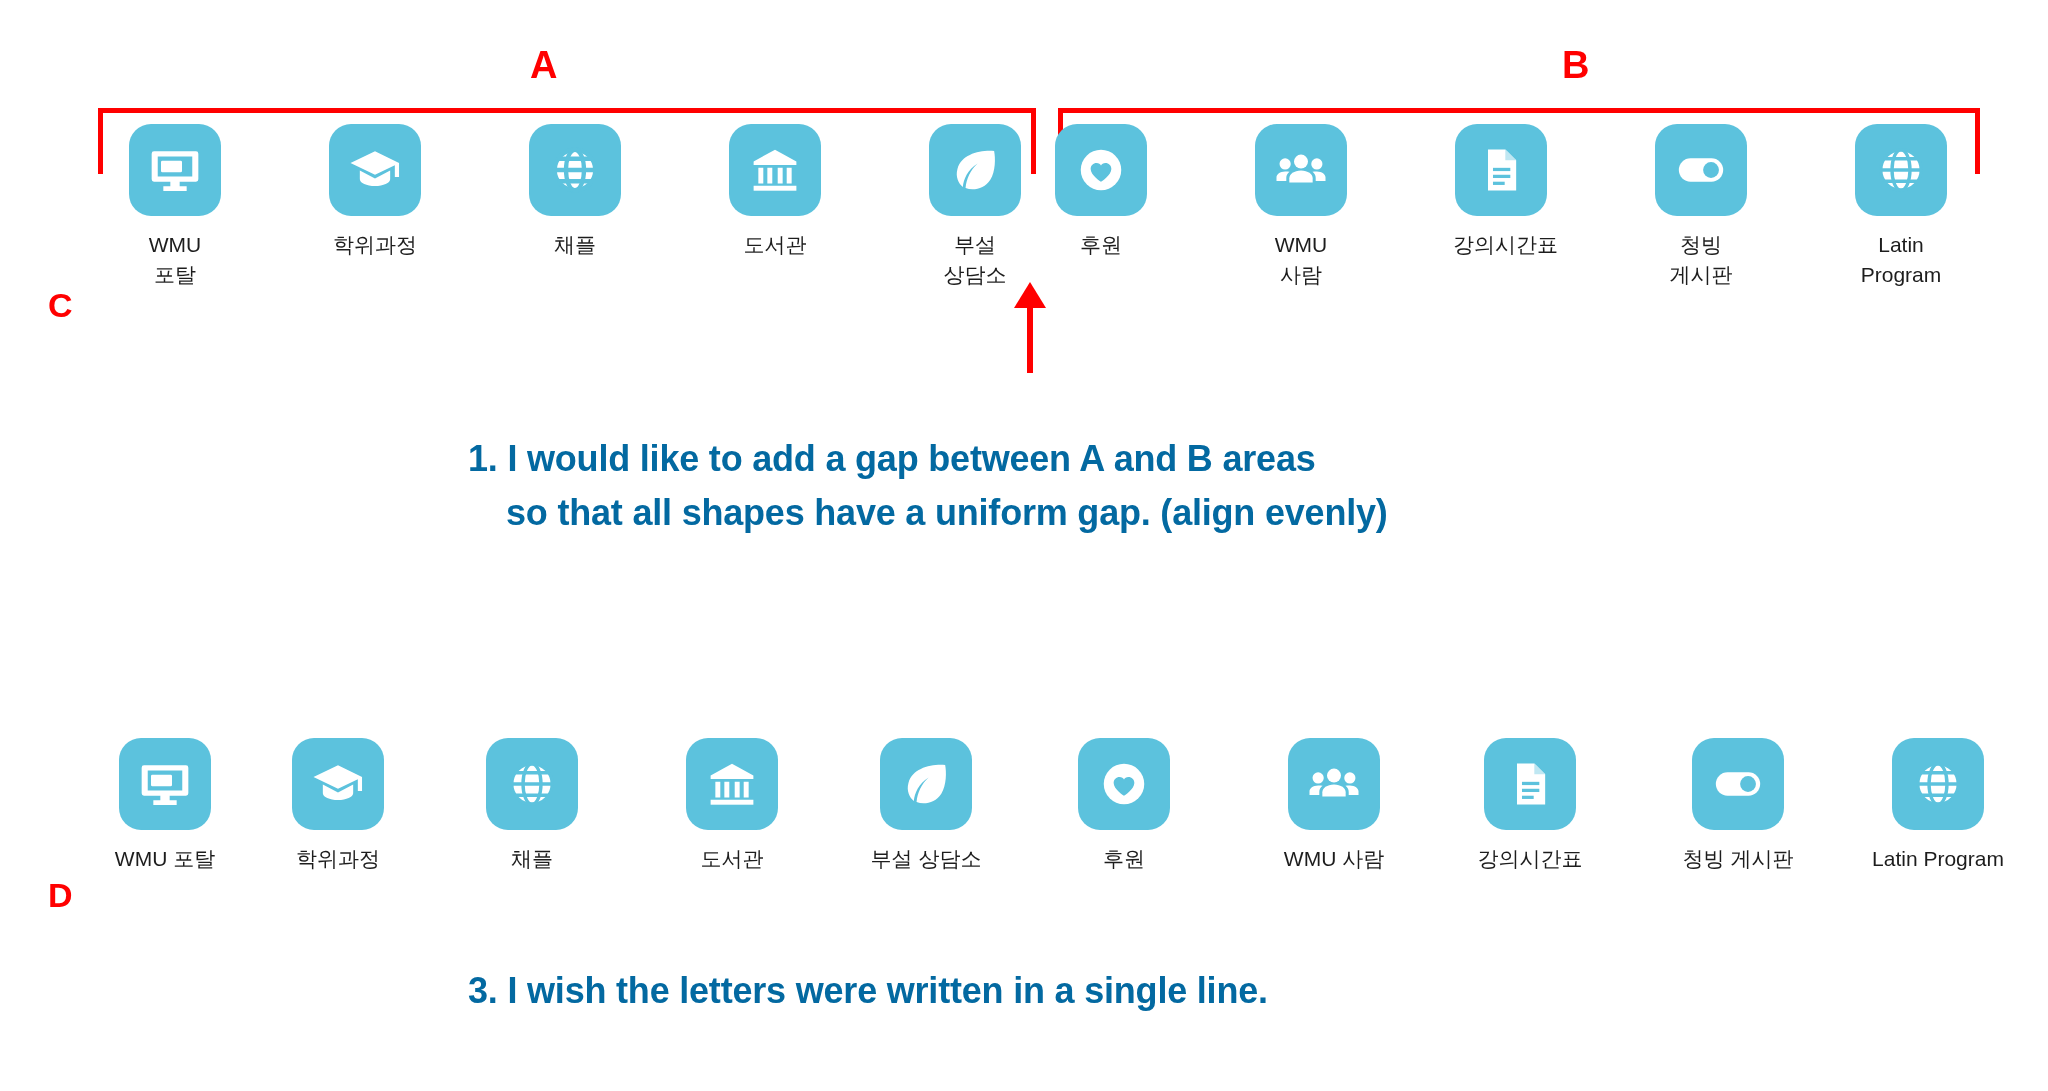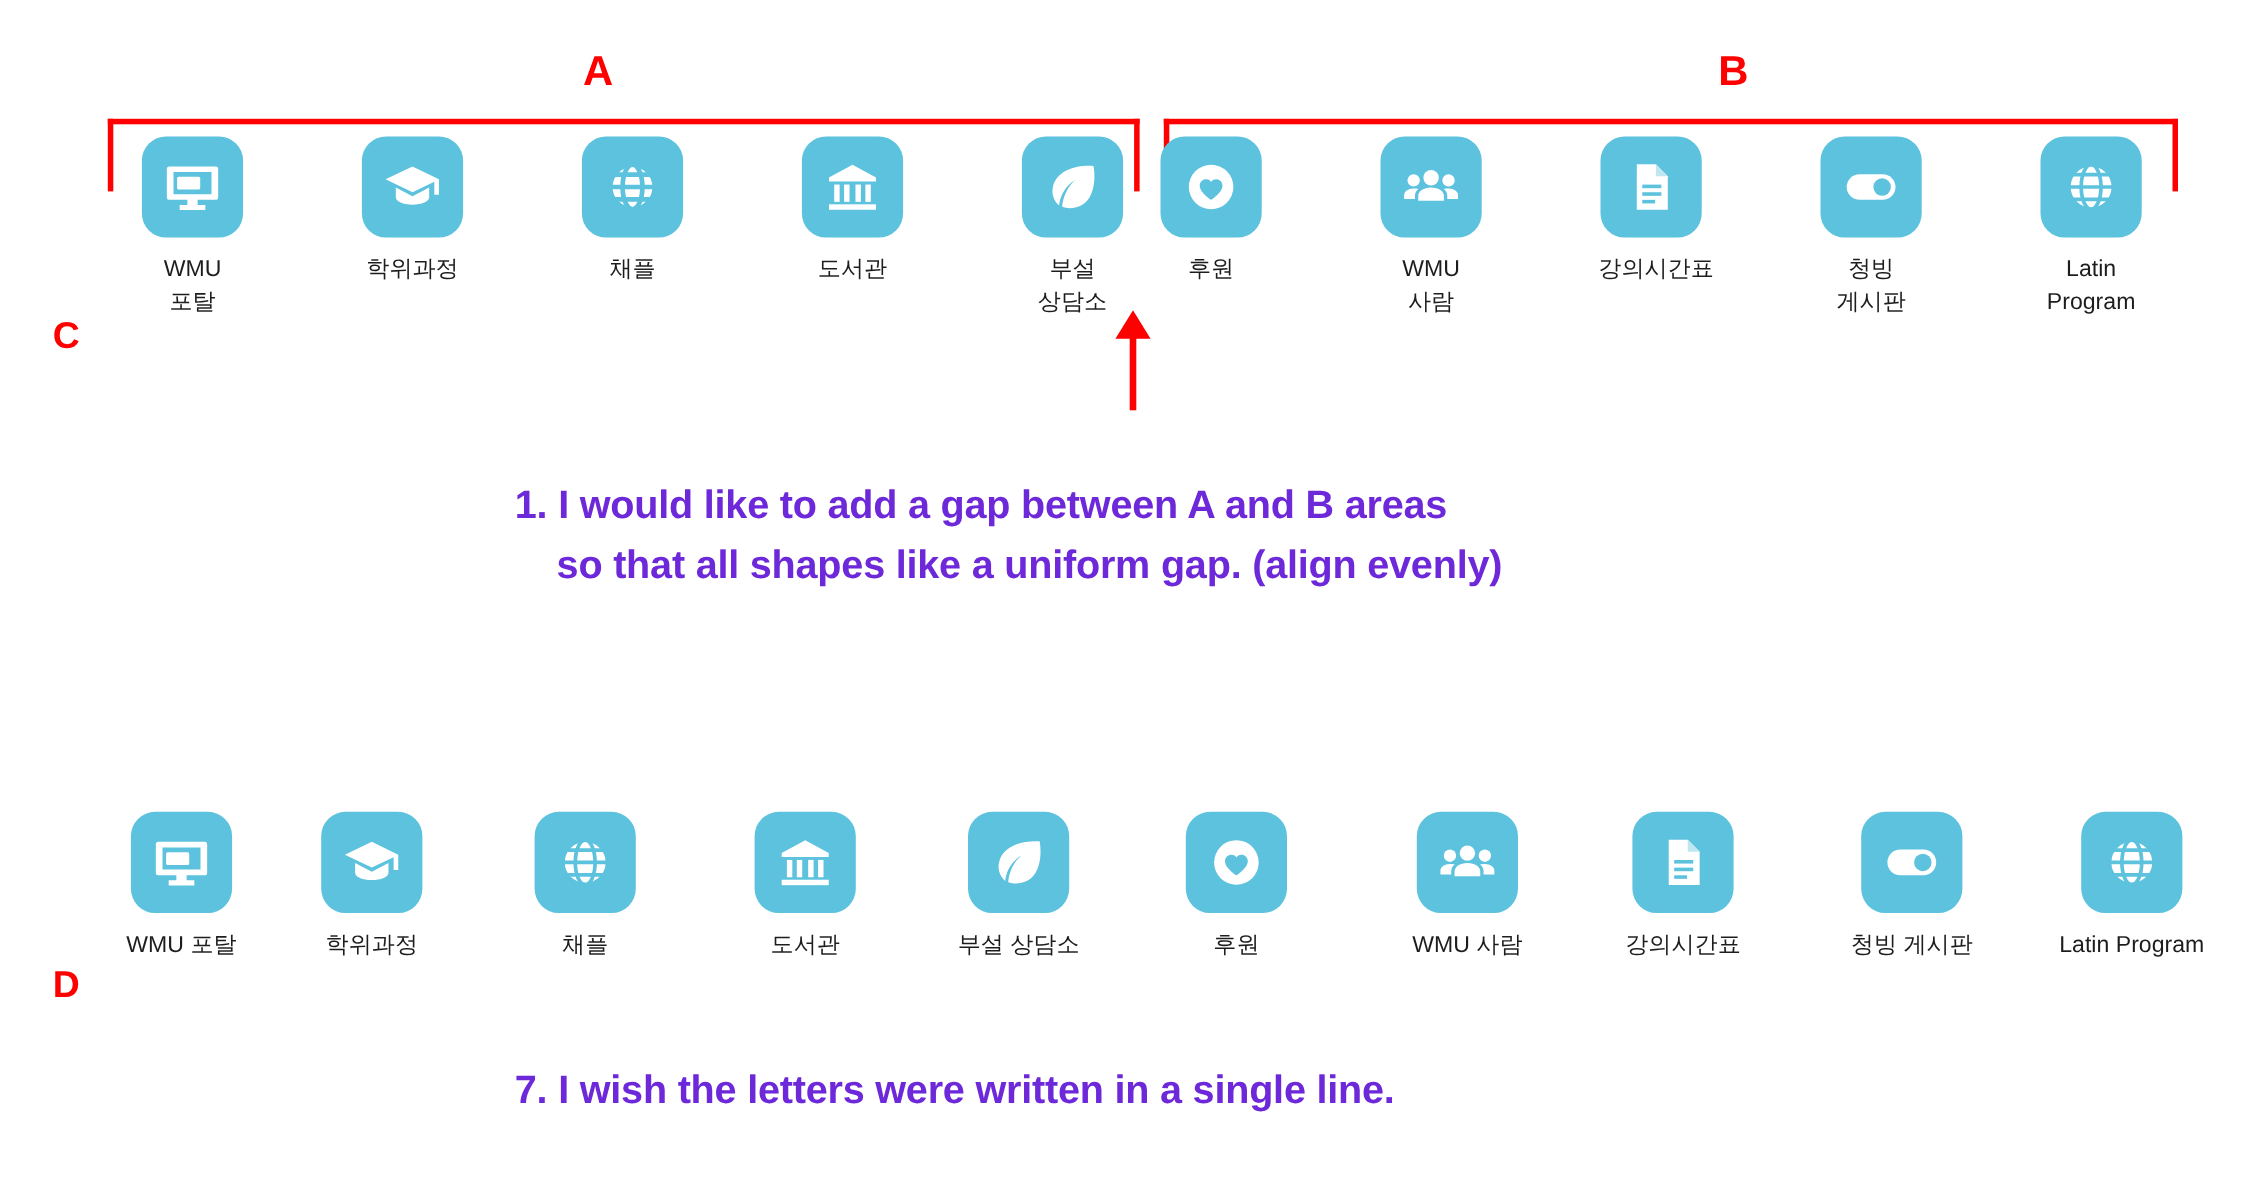--- a/index.html
+++ b/index.html
@@ -119,21 +119,21 @@
     border-left: 16px solid transparent;
     border-right: 16px solid transparent;
     border-bottom: 26px solid #ff0000;
   }
 
   
   .request {
     position: absolute;
     font-size: 36px;
     font-weight: bold;
-    color: #6d28d9;
+    color: #0369a1;
     line-height: 1.5;
     letter-spacing: -0.2px;
   }
   .request .line2 {
     display: block;
     padding-left: 38px;
   }
 </style>
 </head>
 <body>
@@ -292,21 +292,21 @@
           </svg>
         </div>
       </div>
       <div class="label">Latin Program</div>
     </div>
 
   </div>
 
   <div class="request" style="left:468px; top:432px;">
     <span>1. I would like to add a gap between A and B areas</span>
-    <span class="line2">so that all shapes like a uniform gap. (align evenly)</span>
+    <span class="line2">so that all shapes have a uniform gap. (align evenly)</span>
   </div>
 
   <div class="row-d">
 
     <div class="cell-d" style="left:-25px; top:0px;">
       <div class="icon-wrap">
         <div class="icon-tile">
           <svg width="56" height="56" viewBox="0 0 24 24" fill="#ffffff">
             <path d="M3 4h18a1 1 0 0 1 1 1v11a1 1 0 0 1-1 1h-7v2h3v2H7v-2h3v-2H3a1 1 0 0 1-1-1V5a1 1 0 0 1 1-1zm1.6 2.2v8.6h14.8V6.2H4.6z"></path>
             <rect x="6" y="8" width="9" height="5" rx="0.6"></rect>
@@ -442,16 +442,16 @@
             </g>
           </svg>
         </div>
       </div>
       <div class="label">Latin Program</div>
     </div>
 
   </div>
 
   <div class="request" style="left:468px; top:964px;">
-    <span>7. I wish the letters were written in a single line.</span>
+    <span>3. I wish the letters were written in a single line.</span>
   </div>
 
 </div>
 
 </body></html>

